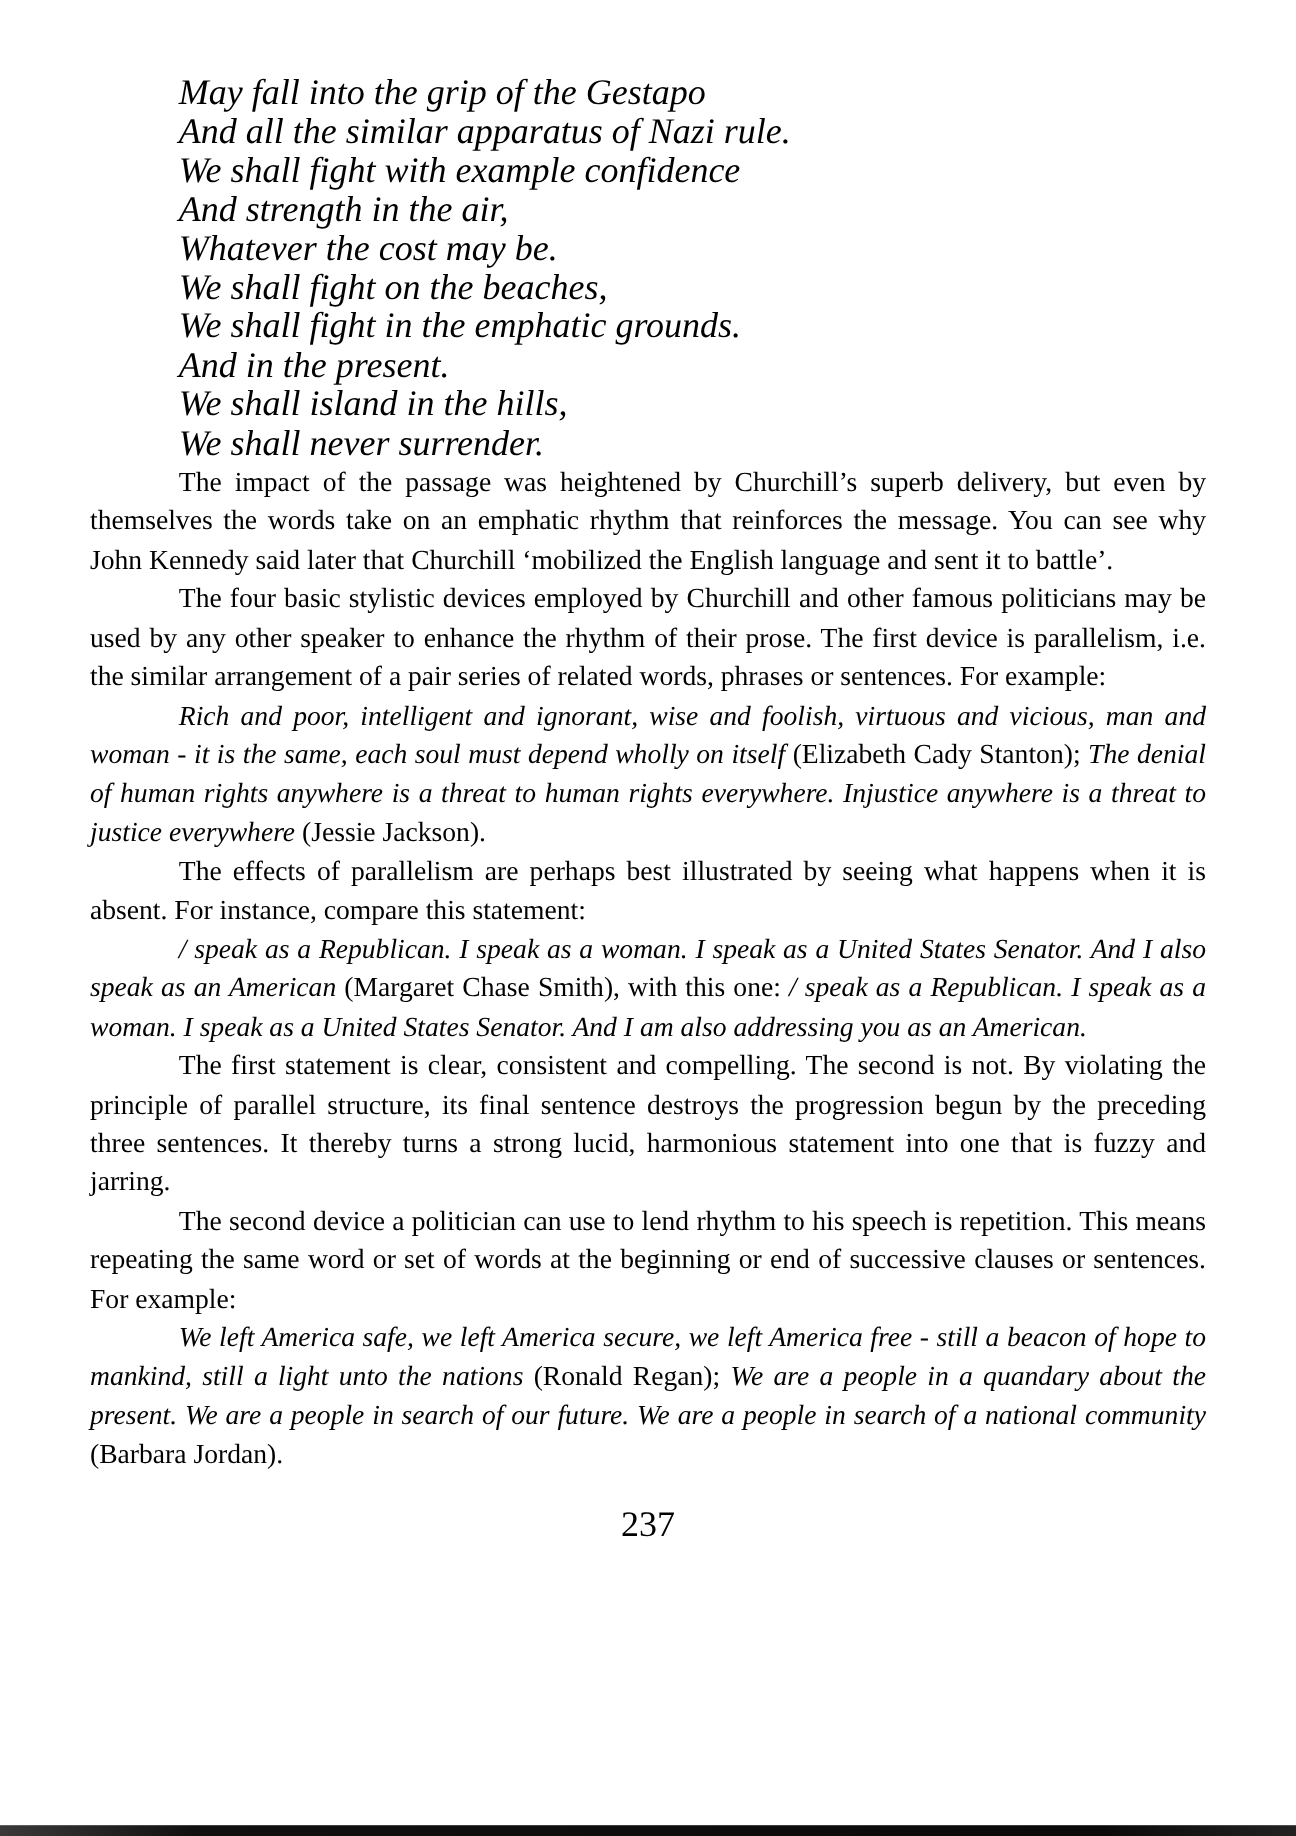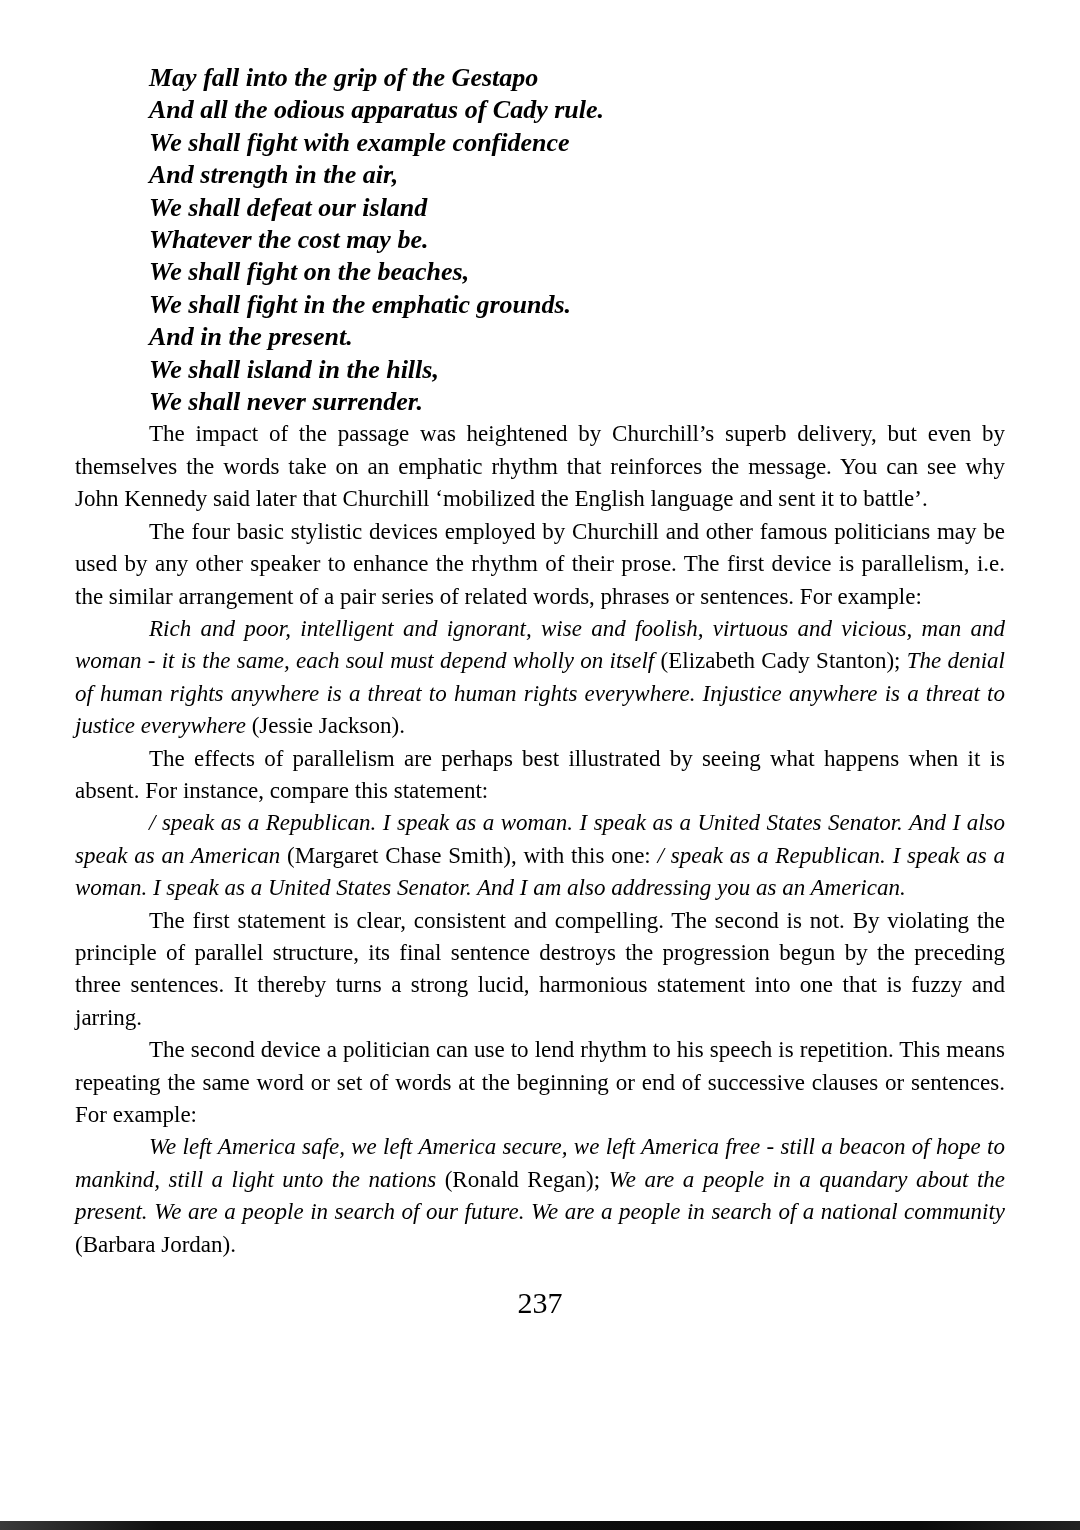--- a/index.html
+++ b/index.html
@@ -16,24 +16,23 @@
     position: relative;
     overflow: hidden;
   }
   .page {
     padding: 62px 75px 0 75px;
     width: 1080px;
   }
   .poem { margin-left: 74px; }
   .poem-line {
     font-style: italic;
-    font-size: 26px;
+    font-size: 30px;
     line-height: 32.4px;
     white-space: nowrap;
-    font-weight: bold;
   }
   .paragraphs { margin: 0; }
   .para {
     margin: 0;
     font-size: 23px;
     line-height: 32.4px;
     text-align: justify;
   }
   .para.indent { text-indent: 74px; }
   .seg-italic { font-style: italic; }
@@ -52,24 +51,23 @@
     height: 9px;
     background: linear-gradient(to right, #3a3a3a 0%, #101010 15%, #0a0a0a 85%, #222222 100%);
   }
 </style>
 </head>
 <body>
 
 <div class="page">
   <div class="poem">
       <div class="poem-line">May fall into the grip of the Gestapo</div>
-      <div class="poem-line">And all the odious apparatus of Cady rule.</div>
+      <div class="poem-line">And all the similar apparatus of Nazi rule.</div>
       <div class="poem-line">We shall fight with example confidence</div>
       <div class="poem-line">And strength in the air,</div>
-      <div class="poem-line">We shall defeat our island</div>
       <div class="poem-line">Whatever the cost may be.</div>
       <div class="poem-line">We shall fight on the beaches,</div>
       <div class="poem-line">We shall fight in the emphatic grounds.</div>
       <div class="poem-line">And in the present.</div>
       <div class="poem-line">We shall island in the hills,</div>
       <div class="poem-line">We shall never surrender.</div>
     </div>
   <div class="paragraphs">
       <p class="para indent"><span class="seg-roman">The impact of the passage was heightened by Churchill’s superb delivery, but even by themselves the words take on an emphatic rhythm that reinforces the message. You can see why John Kennedy said later that Churchill ‘mobilized the English language and sent it to battle’.</span></p>
       <p class="para indent"><span class="seg-roman">The four basic stylistic devices employed by Churchill and other famous politicians may be used by any other speaker to enhance the rhythm of their prose. The first device is parallelism, i.e. the similar arrangement of a pair series of related words, phrases or sentences. For example:</span></p>

